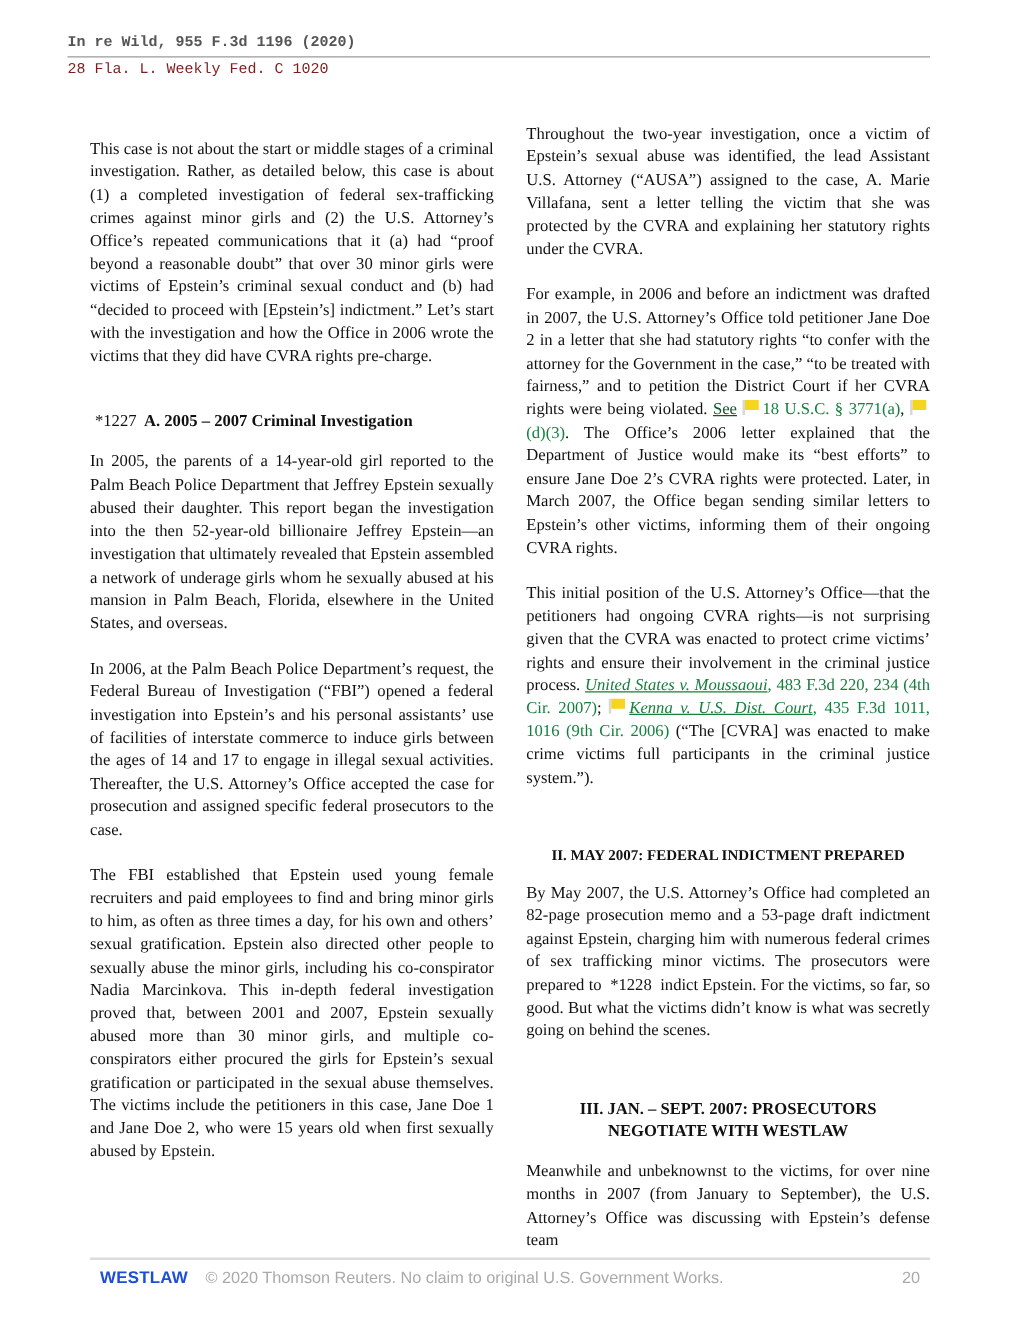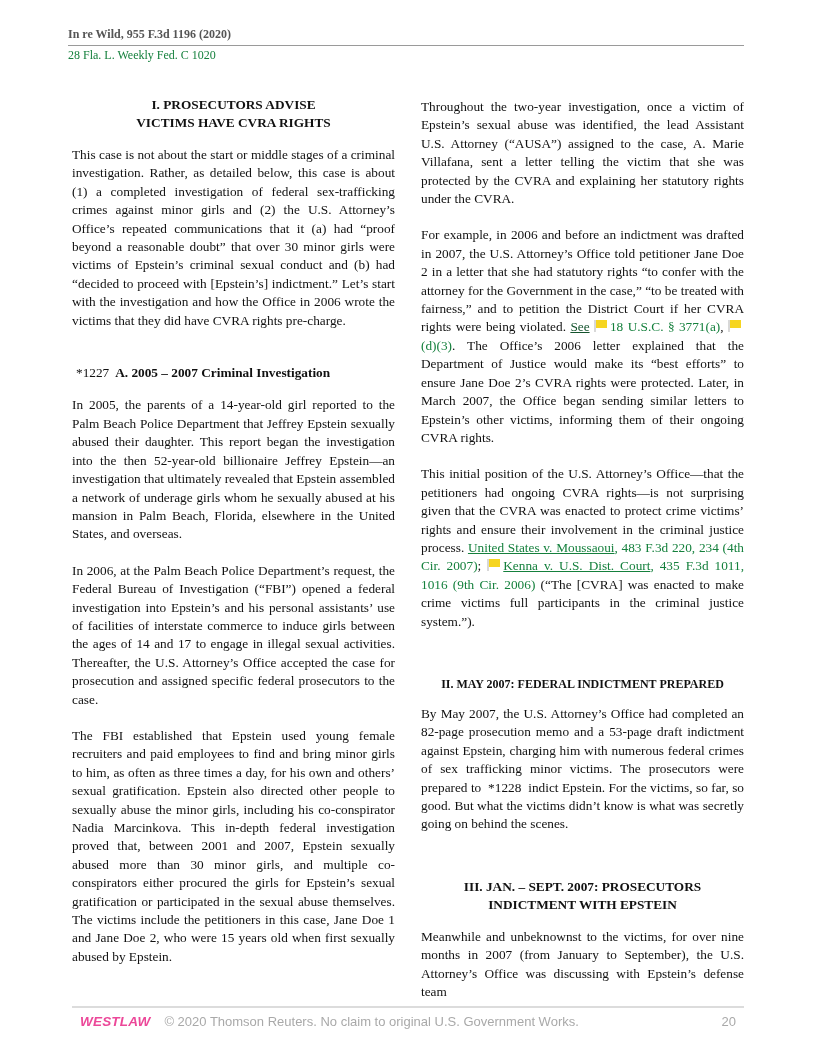--- a/index.html
+++ b/index.html
@@ -1,62 +1,58 @@
 <!DOCTYPE html>
 <html><head>
   <meta charset="utf-8">
   <style>
     html, body { margin: 0; padding: 0; background: #ffffff; }
     body { width: 816px; height: 1056px; position: relative; overflow: hidden;
            font-family: "Liberation Serif", serif; color: #111; }
-    .hdr { position: absolute; left: 68px; right: 72px; top: 20px;
-           font-family: Liberation Serif, serif; }
+    .hdr { position: absolute; left: 54px; right: 72px; top: 20px;
+           font-family: Liberation Mono, monospace; }
     .hdr-title { font-size: 12px; font-weight: bold; color: #555; line-height: 16px; padding-top: 6px; }
     .hdr-rule { height: 1px; background: #9a9a9a; margin-top: 3px; }
-    .hdr-cite { font-size: 12px; color: #15803d; line-height: 16px; margin-top: 1px; }
+    .hdr-cite { font-size: 12px; color: #7f1d1d; line-height: 16px; margin-top: 1px; }
 
     .col { position: absolute; top: 80px; width: 323px; font-size: 13.3px; line-height: 18.4px; text-align: justify; }
     .col-left { left: 72px; }
     .col-right { left: 421px; }
 
     .sec-head { font-weight: bold; text-align: center; margin: 0; }
     .sub-head { font-weight: bold; text-align: left; margin: 0; }
     p { margin: 0; }
 
     a.cite { color: #15803d; text-decoration: none; }
-    a.cite.u { text-decoration: underline; }
+    a.cite.u { text-decoration: underline; font-style: italic; }
     a.see { color: #14532d; text-decoration: underline; }
     .flag { display: inline-block; width: 13px; height: 12px; position: relative; vertical-align: -1px; margin-right: 3px; }
     .flag::before { content: ""; position: absolute; left: 0; top: 0; width: 2px; height: 12px; background: #d8d8d8; }
     .flag::after { content: ""; position: absolute; left: 2px; top: 0; width: 11px; height: 8px; background: #f6d520; }
     .star { font-weight: normal; }
 
     .ftr { position: absolute; left: 72px; right: 72px; top: 1006px;
            font-family: "Liberation Sans", sans-serif; }
     .ftr-rule { height: 2px; background: #dcdcdc; }
     .ftr-row { display: flex; align-items: center; margin-top: 6px; font-size: 13px; color: #a9a9a9; }
-    .ftr-logo { color: #ec4899; font-weight: bold; font-size: 13.5px; letter-spacing: 0.2px; margin-left: 8px; margin-right: 14px; font-style: italic; }
+    .ftr-logo { color: #1d4ed8; font-weight: bold; font-size: 13.5px; letter-spacing: 0.2px; margin-left: 8px; margin-right: 14px; }
     .ftr-copy { flex: 1; }
     .ftr-page { margin-right: 8px; }
   </style>
 </head>
 <body>
 
 <div class="hdr">
   <div class="hdr-title">In re Wild, 955 F.3d 1196 (2020)</div>
   <div class="hdr-rule"></div>
   <div class="hdr-cite">28 Fla. L. Weekly Fed. C 1020</div>
 </div>
 
 <div class="col col-left">
   <div style="height:16px"></div>
-  <h2 class="sec-head" style="font-size:13.3px;line-height:18px;">
-    <span>I. PROSECUTORS ADVISE</span><br>
-    <span>VICTIMS HAVE CVRA RIGHTS</span>
-  </h2>
   <div style="height:14px"></div>
   <p>This case is not about the start or middle stages of a criminal investigation. Rather, as detailed below, this case is about (1) a completed investigation of federal sex-trafficking crimes against minor girls and (2) the U.S. Attorney’s Office’s repeated communications that it (a) had “proof beyond a reasonable doubt” that over 30 minor girls were victims of Epstein’s criminal sexual conduct and (b) had “decided to proceed with [Epstein’s] indictment.” Let’s start with the investigation and how the Office in 2006 wrote the victims that they did have CVRA rights pre-charge.</p>
   <div style="height:34px"></div>
   <h3 class="sub-head" style="font-size:13.3px;padding-left:4px;">
     <span class="star">*1227</span>&nbsp;
     <span>A. 2005 – 2007 Criminal Investigation</span>
   </h3>
   <div style="height:14px"></div>
   <p>In 2005, the parents of a 14-year-old girl reported to the Palm Beach Police Department that Jeffrey Epstein sexually abused their daughter. This report began the investigation into the then 52-year-old billionaire Jeffrey Epstein—an investigation that ultimately revealed that Epstein assembled a network of underage girls whom he sexually abused at his mansion in Palm Beach, Florida, elsewhere in the United States, and overseas.</p>
   <div style="height:18px"></div>
@@ -79,21 +75,21 @@
   </p>
   <div style="height:44px"></div>
   <h2 class="sec-head" style="font-size:12px;line-height:18px;">II. MAY 2007: FEDERAL INDICTMENT PREPARED</h2>
   <div style="height:12px"></div>
   <p>
     <span>By May 2007, the U.S. Attorney’s Office had completed an 82-page prosecution memo and a 53-page draft indictment against Epstein, charging him with numerous federal crimes of sex trafficking minor victims. The prosecutors were prepared to </span>&nbsp;<span class="star">*1228</span>&nbsp;<span> indict Epstein. For the victims, so far, so good. But what the victims didn’t know is what was secretly going on behind the scenes.</span>
   </p>
   <div style="height:44px"></div>
   <h2 class="sec-head" style="font-size:13.3px;line-height:18px;">
     <span>III. JAN. – SEPT. 2007: PROSECUTORS</span><br>
-    <span>INDICTMENT WITH EPSTEIN</span>
+    <span>NEGOTIATE WITH WESTLAW</span>
   </h2>
   <div style="height:14px"></div>
   <p>Meanwhile and unbeknownst to the victims, for over nine months in 2007 (from January to September), the U.S. Attorney’s Office was discussing with Epstein’s defense team</p>
 </div>
 
 <div class="ftr">
   <div class="ftr-rule"></div>
   <div class="ftr-row">
     <span class="ftr-logo">WESTLAW</span>
     <span class="ftr-copy">© 2020 Thomson Reuters. No claim to original U.S. Government Works.</span>

